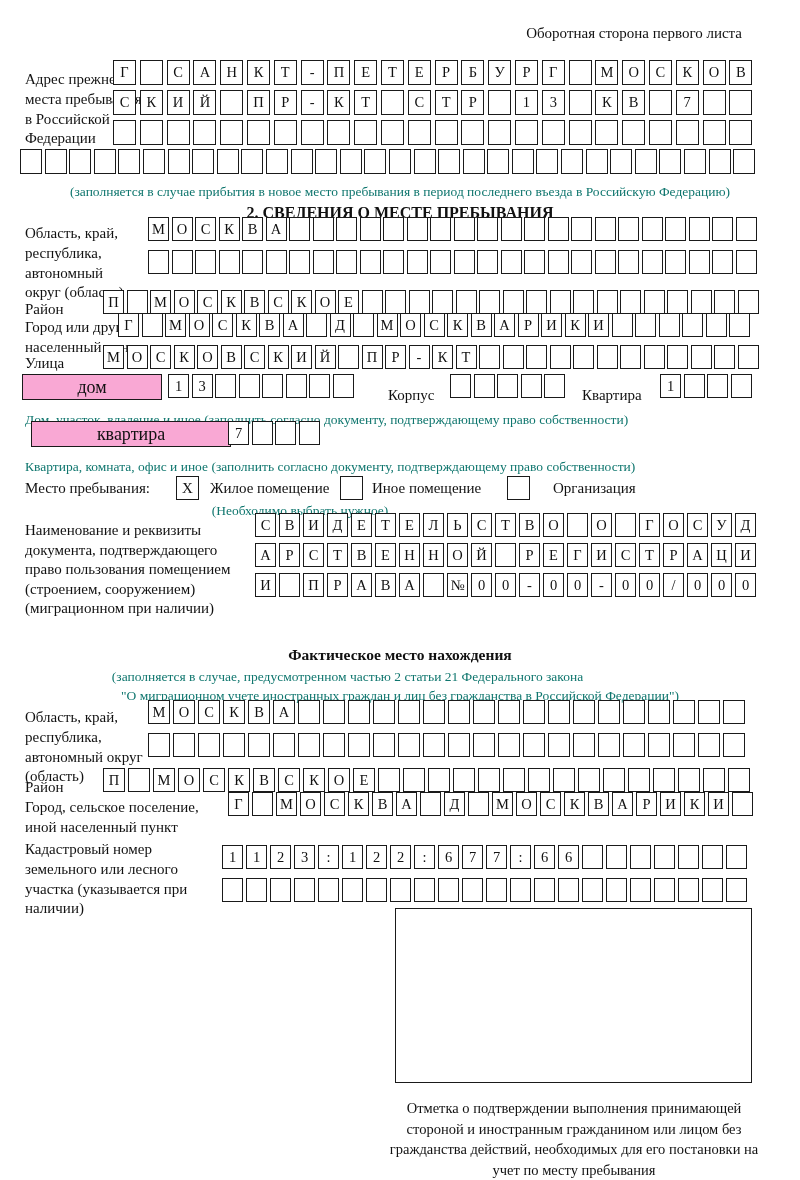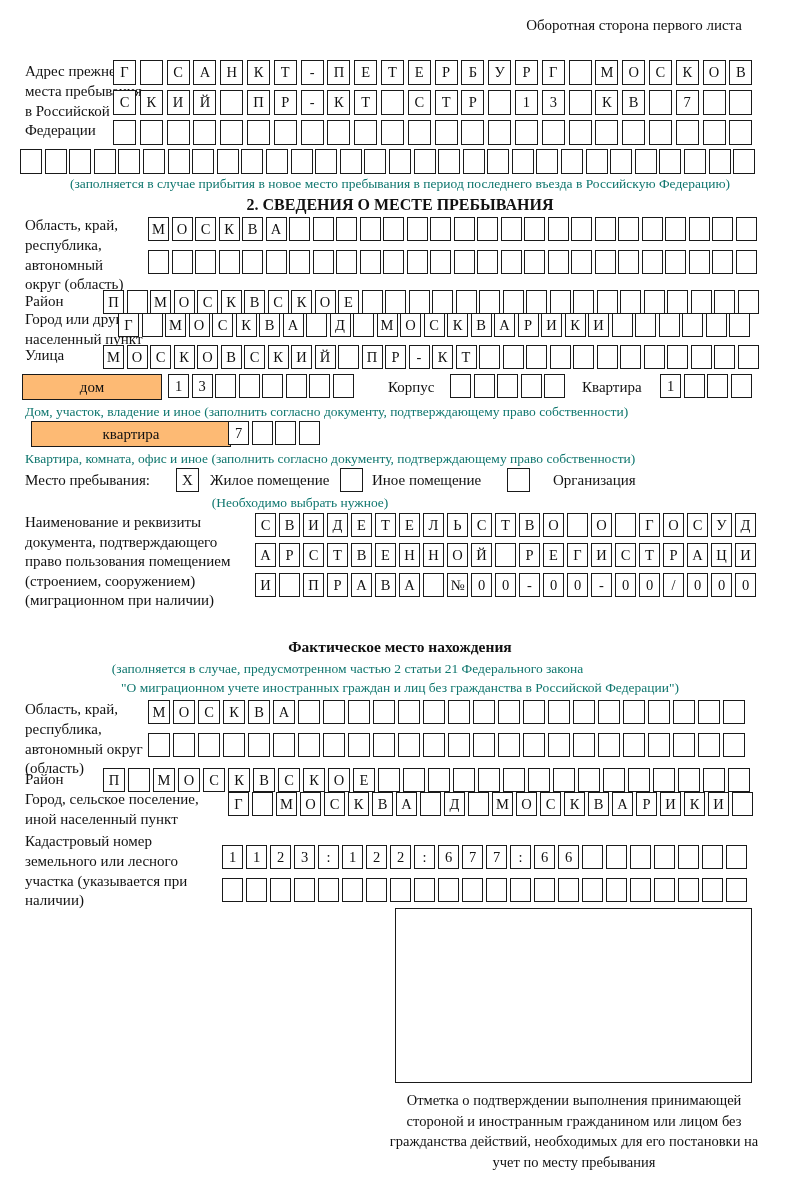--- a/index.html
+++ b/index.html
@@ -2,38 +2,38 @@
 <html><head>
 <meta charset="utf-8">
 <style>
   html,body{margin:0;padding:0;}
   body{
     width:800px;height:1180px;
     background:#ffffff;color:#111;
     font-family:"Liberation Serif","DejaVu Serif",serif;
     position:relative;overflow:hidden;
   }
-  .abs{position:absolute;}
+  .abs{position:absolute;margin-top:8px;}
   .lbl{font-size:15px;line-height:1.32;color:#111;}
   .cap{font-size:13.5px;color:#0f766e;}
   .hdr{font-weight:bold;font-size:15.5px;color:#111;}
   .cellrow{position:absolute;display:flex;gap:2.5px;}
   .cell{
     width:21px;height:24px;border:1.4px solid #1a1a1a;box-sizing:border-box;
     display:flex;align-items:center;justify-content:center;
     font-size:14.5px;font-family:"Liberation Serif",serif;background:#fff;flex:0 0 auto;
   }
   .top{gap:3.8px;}       .top .cell{width:23px;height:25px;}
   .full{gap:2.6px;}      .full .cell{width:22px;height:25px;}
   .doc{gap:3px;}         .doc .cell{width:21px;}
   .fact{gap:3px;}        .fact .cell{width:22px;}
   .kad{gap:3px;}         .kad .cell{width:21px;}
   .fieldrect{
     position:absolute;border:1.5px solid #1a1a1a;box-sizing:border-box;height:26px;
-    display:flex;align-items:center;justify-content:center;font-size:15px;background:#fdba74;
+    display:flex;align-items:center;justify-content:center;font-size:18px;background:#f9a8d4;
   }
   .cb{
     width:23px;height:24px;border:1.5px solid #1a1a1a;box-sizing:border-box;
     display:inline-flex;align-items:center;justify-content:center;font-size:15px;background:#fff;
   }
   .center{text-align:center;}
   .stamp{
     position:absolute;border:1.6px solid #1a1a1a;box-sizing:border-box;background:#fff;
   }
 </style>

